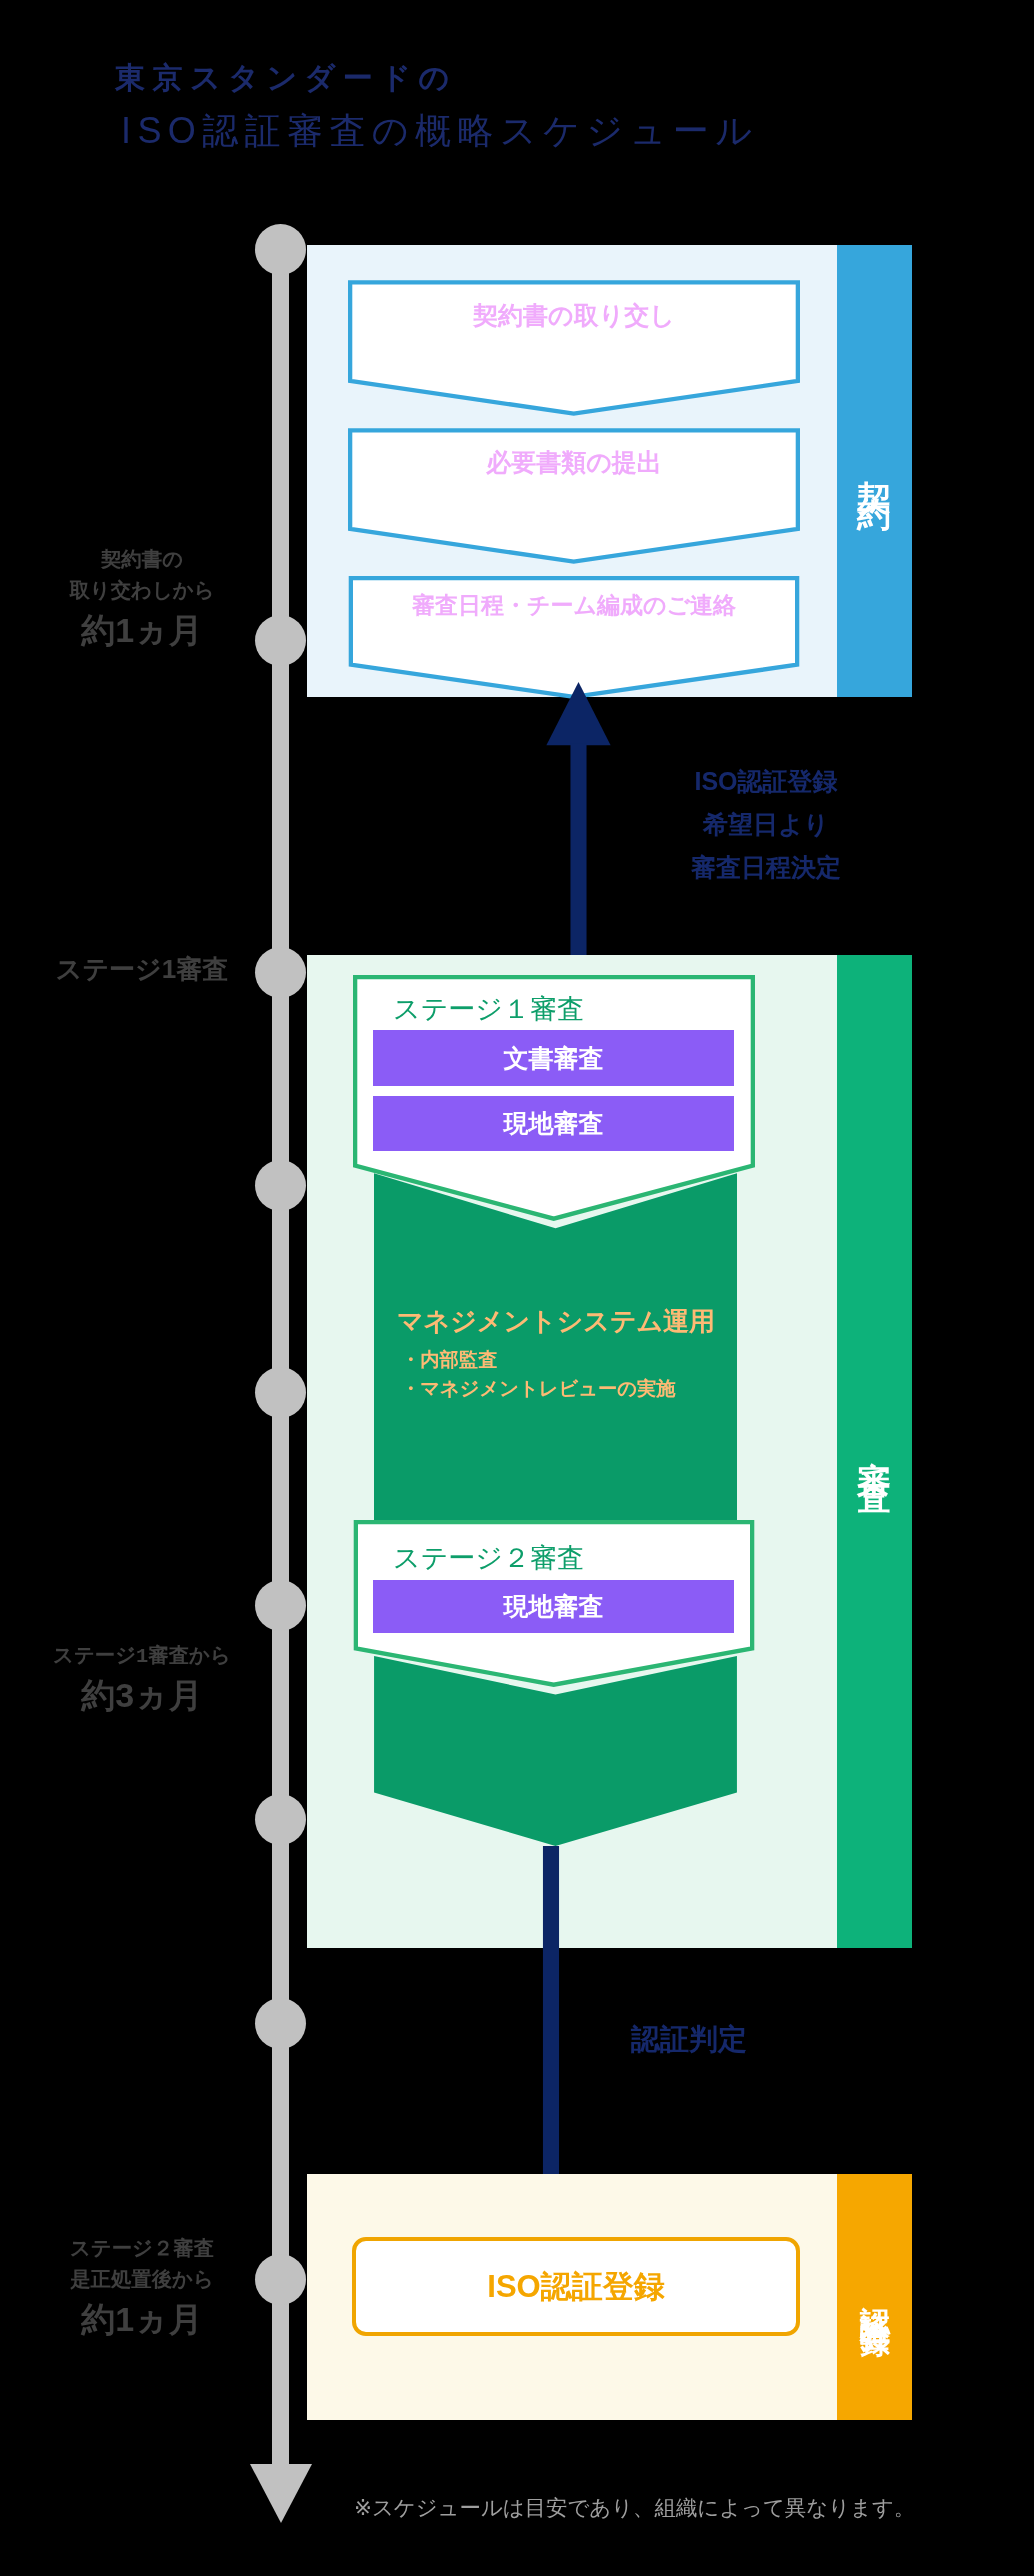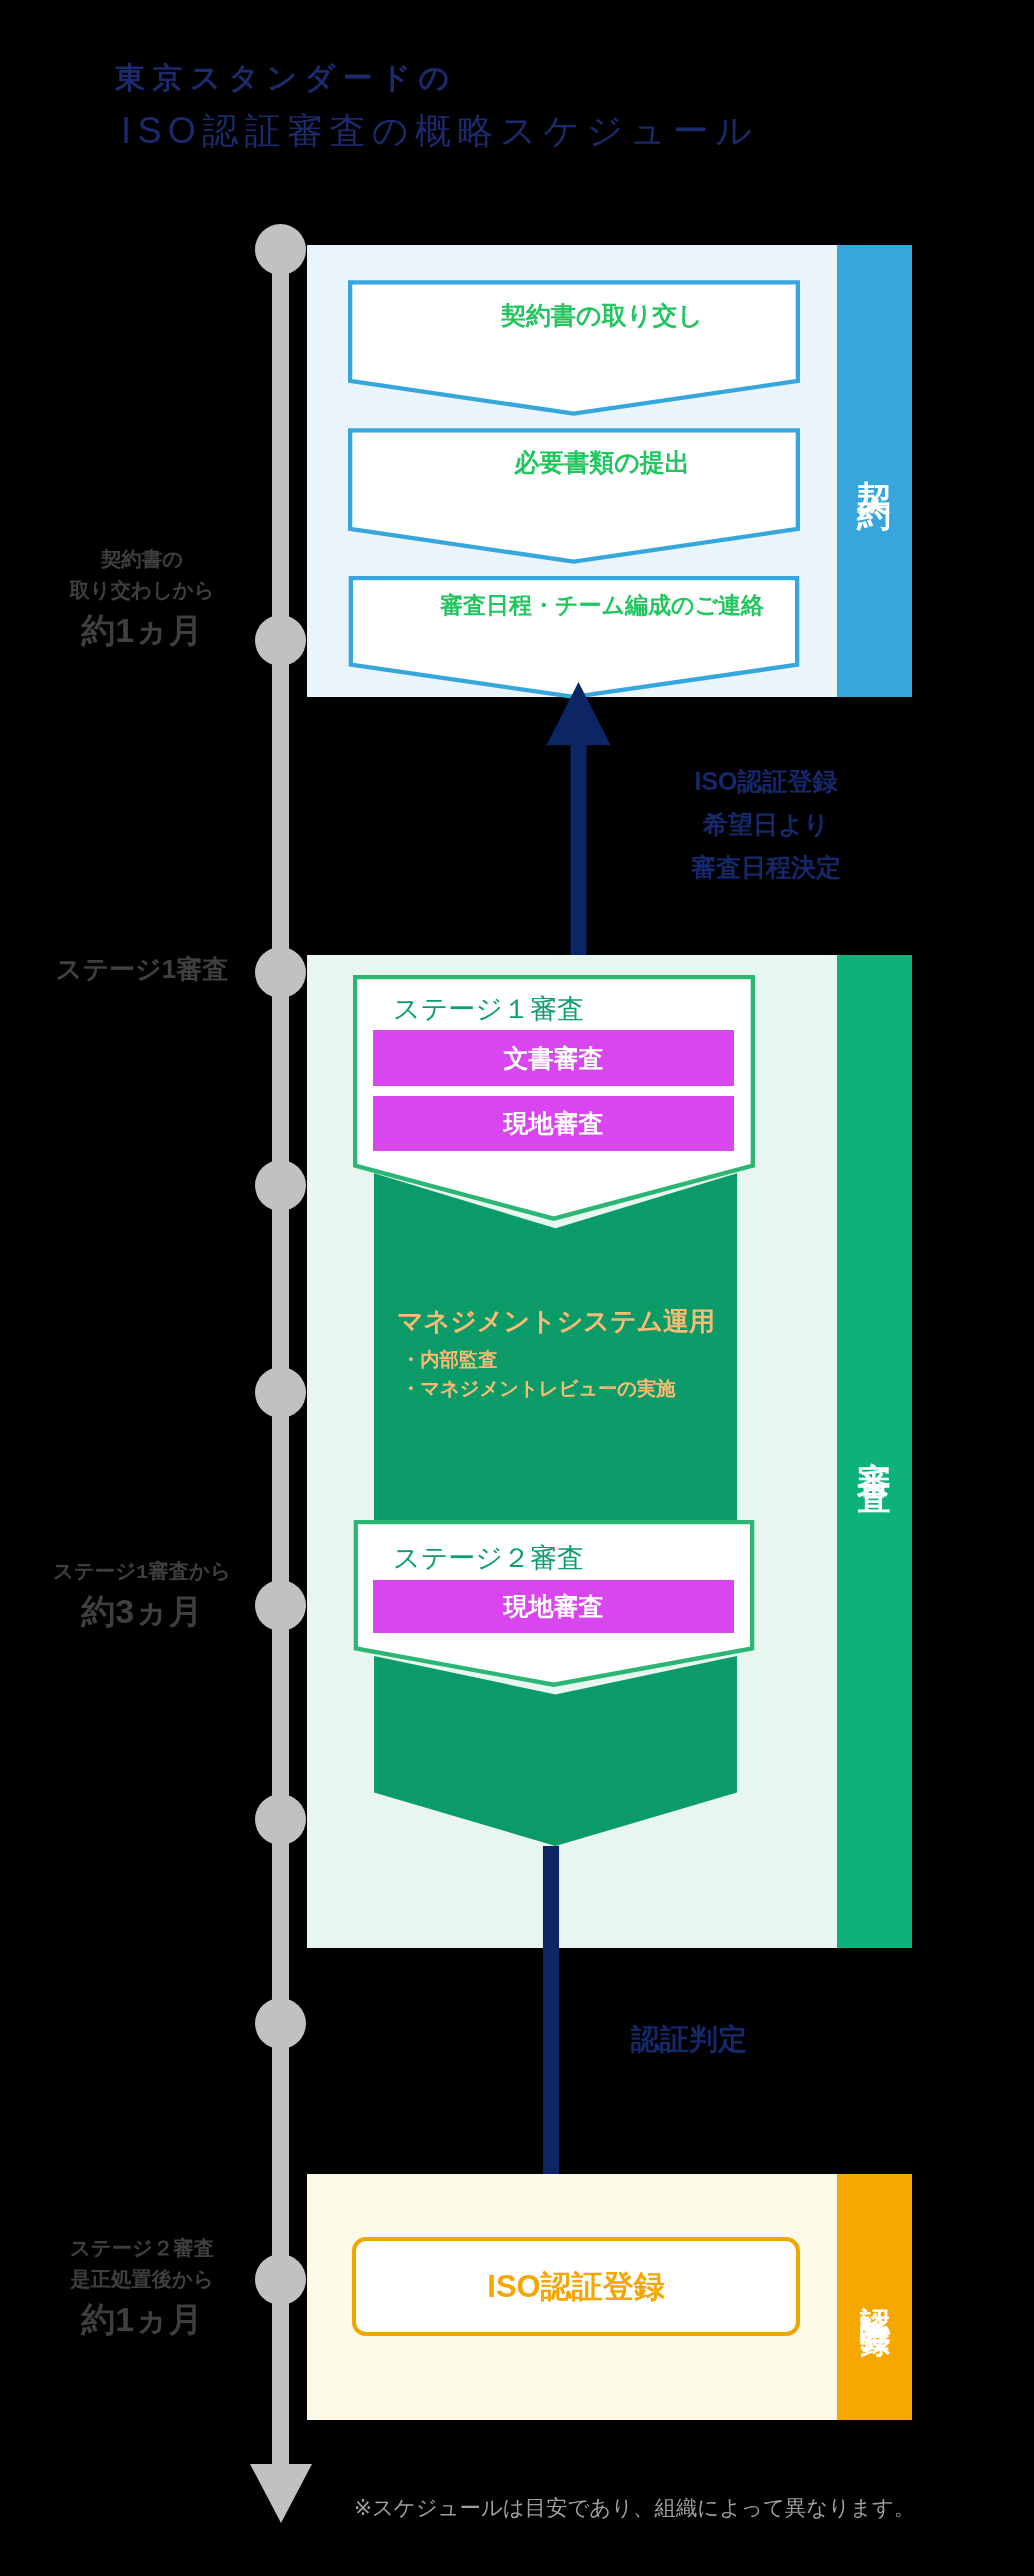--- a/index.html
+++ b/index.html
@@ -31,24 +31,24 @@
   .side-tab{position:absolute;right:0;top:0;width:75px;height:100%;
     display:flex;align-items:center;justify-content:center;}
   .side-tab-contract{background:#36a6dc;}
   .side-tab-audit{background:#0db27a;}
   .side-tab-reg{background:#f6a700;}
   .vtext{writing-mode:vertical-rl;text-orientation:upright;color:#fff;font-weight:bold;}
   .vtext-big{font-size:34px;letter-spacing:18px;}
   .vtext-sm{font-size:30px;letter-spacing:7.5px;}
   
   .step-text{left:348px;width:452px;display:flex;align-items:center;justify-content:center;
-    color:#22c55e;font-weight:bold;padding-left:28px;}
+    color:#f0abfc;font-weight:bold;}
   
   .stage-title{color:#0d9e6a;font-size:27px;font-weight:normal;}
-  .gbar{left:373px;width:361px;background:#d946ef;display:flex;align-items:center;justify-content:center;
+  .gbar{left:373px;width:361px;background:#8b5cf6;display:flex;align-items:center;justify-content:center;
     color:#fff;font-size:25px;font-weight:bold;}
   .white-txt{color:#fdba74;font-weight:bold;}
   .navy-txt{color:#15286b;font-weight:bold;}
   .note-txt{left:354px;top:2493px;font-size:21.4px;color:#9e9e9e;}
   svg{display:block;overflow:visible;}
 </style>
 </head>
 <body>
 
 <div id="canvas">
@@ -69,21 +69,21 @@
   <div class="abs tl-arrow"></div>
 
   <div class="abs side-note" style="top:545px">
     <div class="sm">契約書の</div>
     <div class="sm">取り交わしから</div>
     <div class="lg">約1ヵ月</div>
   </div>
   <div class="abs side-note" style="top:952px">
     <div class="md">ステージ1審査</div>
   </div>
-  <div class="abs side-note" style="top:1557px">
+  <div class="abs side-note" style="top:1641px">
     <div class="sm">ステージ1審査から</div>
     <div class="lg">約3ヵ月</div>
   </div>
   <div class="abs side-note" style="top:2234px">
     <div class="sm">ステージ２審査</div>
     <div class="sm">是正処置後から</div>
     <div class="lg">約1ヵ月</div>
   </div>
 
   <div class="abs panel panel-contract">

